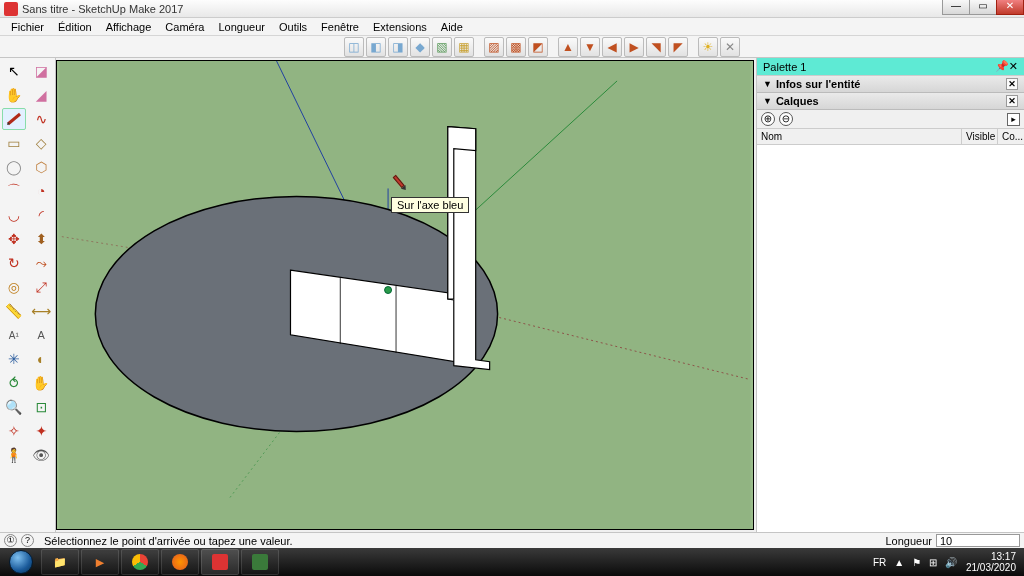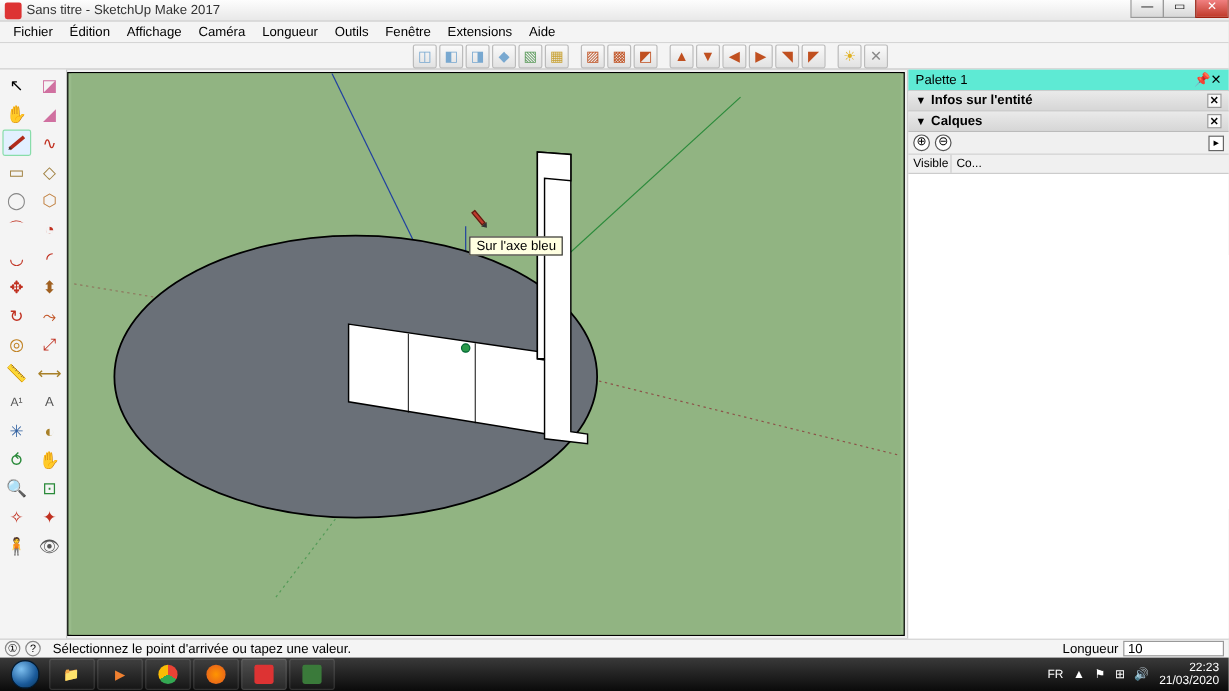--- a/index.html
+++ b/index.html
@@ -353,20 +353,21 @@
       <span class="ctrls">
           <span>✕</span>
         </span>
     </div>
     <div class="layers-tools">
       <div class="circ">⊕</div>
       <div class="circ">⊖</div>
       <div class="sq">▸</div>
     </div>
     <div class="layers-header">
+      <div class="lh-name">Nom</div>
       <div class="lh-vis">Visible</div>
       <div class="lh-col">Co...</div>
     </div>
     <div class="layers-fill"></div>
   </div>
 </div>
 
 <div class="statusbar">
   <div class="sicon">①</div>
   <div class="sicon">?</div>
@@ -393,17 +394,17 @@
   <div class="taskbtn">
       <span style="width:16px;height:16px;background:#3a7a3a;border-radius:2px;display:block"></span>
     </div>
   <div class="tray">
     <span class="lang">FR</span>
     <span>▲</span>
     <span>⚑</span>
     <span>⊞</span>
     <span>🔊</span>
     <div class="clock">
-      <div>22:23</div>
+      <div>13:17</div>
       <div>21/03/2020</div>
     </div>
   </div>
 </div>
 
 </body></html>

